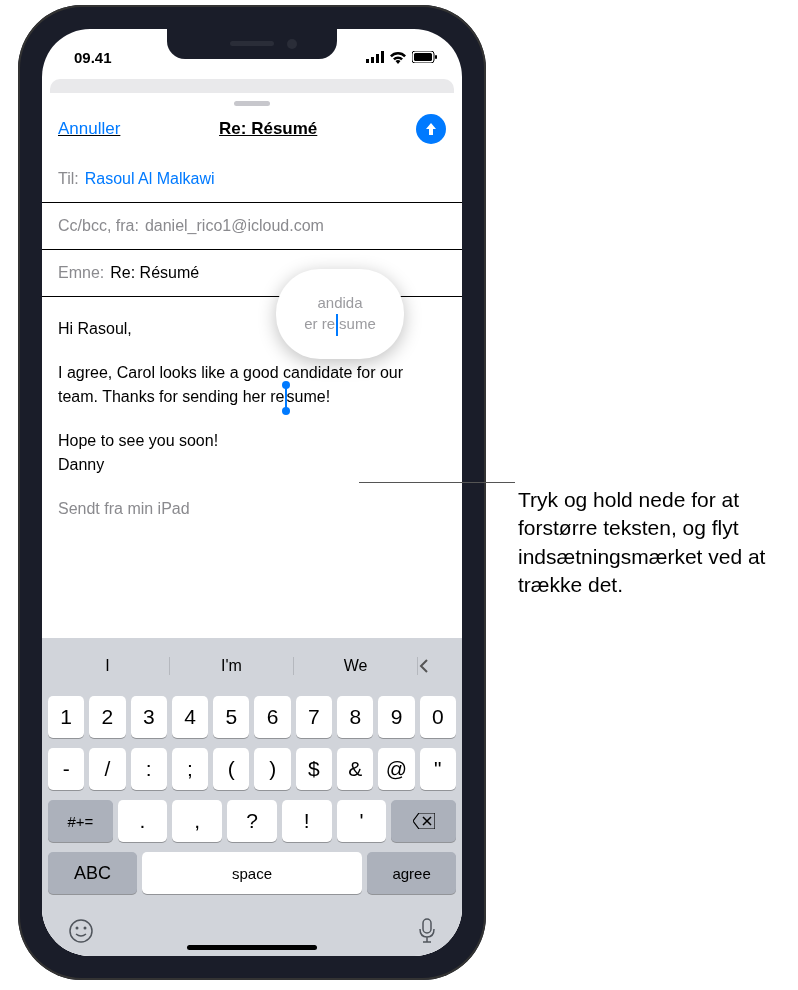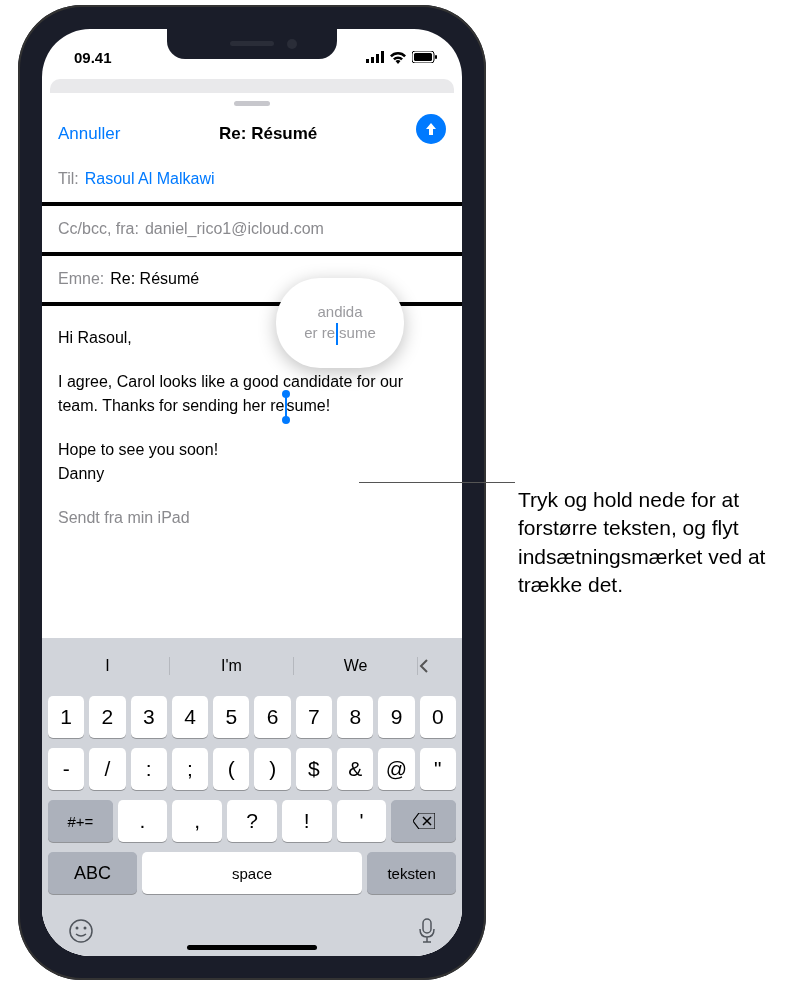--- a/index.html
+++ b/index.html
@@ -91,36 +91,37 @@
       width: 36px;
       height: 5px;
       background: #c7c7cc;
       border-radius: 3px;
       margin: 8px auto 4px;
     }
     
     .nav-bar {
       display: flex;
       justify-content: space-between;
-      align-items: flex-end;
+      align-items: center;
       padding: 4px 16px 12px;
+      text-decoration: underline;
     }
     .nav-cancel { color: #007aff; font-size: 17px; }
     .nav-title { font-weight: 600; font-size: 17px; }
     .send-btn {
       width: 30px; height: 30px;
       background: #007aff;
       border-radius: 50%;
       display: flex; align-items: center; justify-content: center;
       color: #fff;
     }
     
     .field-row {
       padding: 14px 16px;
-      border-bottom: 4px solid #000000;
+      border-bottom: 1px solid #000000;
       font-size: 16px;
       display: flex;
       gap: 6px;
     }
     .field-label { color: #8a8a8e; }
     .field-value-link { color: #007aff; }
     .field-value-gray { color: #8a8a8e; }
     .field-value-black { color: #000; }
     
     .body-area {
@@ -393,21 +394,21 @@
             <svg width="22" height="16" viewBox="0 0 22 16">
                 <path d="M6 0 L22 0 L22 16 L6 16 L0 8 Z" fill="none" stroke="#000" stroke-width="1.2"></path>
                 <path d="M10 4 L18 12 M18 4 L10 12" stroke="#000" stroke-width="1.5"></path>
               </svg>
           </div>
         </div>
 
         <div class="key-row row4">
           <div class="key key-dark abc">ABC</div>
           <div class="key space">space</div>
-          <div class="key return">teksten</div>
+          <div class="key return">agree</div>
         </div>
 
         <div class="kb-bottom">
           <span>
             <svg width="26" height="26" viewBox="0 0 26 26">
                 <circle cx="13" cy="13" r="11" fill="none" stroke="#50555c" stroke-width="1.5"></circle>
                 <circle cx="9" cy="10" r="1.5" fill="#50555c"></circle>
                 <circle cx="17" cy="10" r="1.5" fill="#50555c"></circle>
                 <path d="M8 16 Q13 20 18 16" fill="none" stroke="#50555c" stroke-width="1.5"></path>
               </svg>

